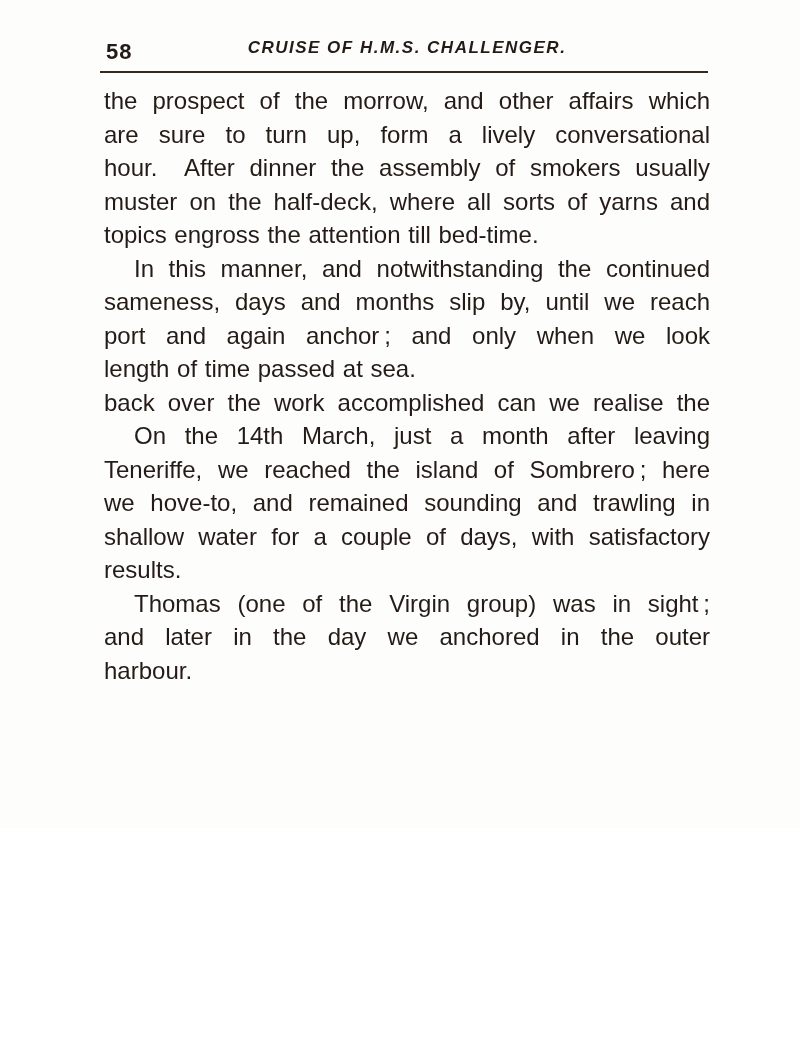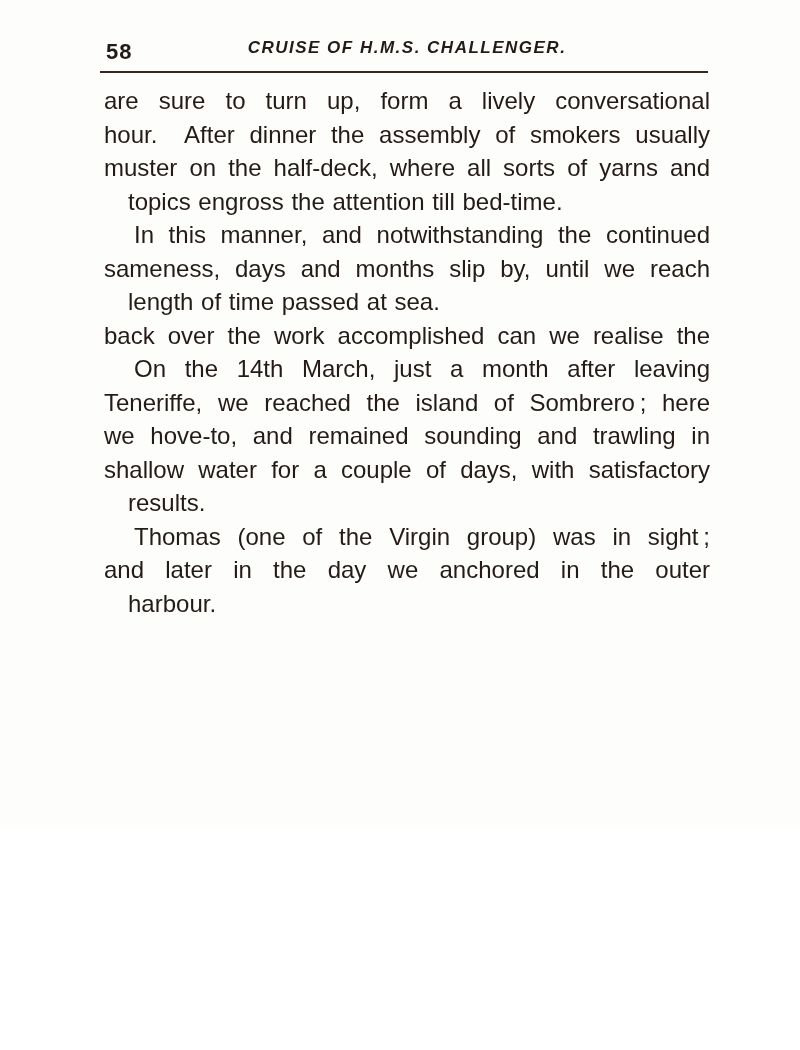--- a/index.html
+++ b/index.html
@@ -59,45 +59,46 @@
   .line {
     font-size: 24px;
     line-height: 33.5px;
     text-align: justify;
     text-align-last: justify;
     word-spacing: 1px;
     white-space: normal;
   }
   .line.last {
     text-align-last: left;
-    margin-left: 24px;
   }
   .para.indented .line:first-child {
     text-indent: 30px;
   }
 </style>
 </head>
 <body>
 
 <div class="page">
   <div class="header">
     <span class="page-number">58</span>
     <div class="running-title">CRUISE OF H.M.S. CHALLENGER.</div>
   </div>
   <div class="header-rule"></div>
   <div class="body-text">
       <div class="para">
+        <div class="line">the prospect of the morrow, and other affairs which</div>
         <div class="line">are sure to turn up, form a lively conversational</div>
         <div class="line">hour.  After dinner the assembly of smokers usually</div>
         <div class="line">muster on the half-deck, where all sorts of yarns and</div>
         <div class="line last">topics engross the attention till bed-time.</div>
       </div>
       <div class="para indented">
         <div class="line">In this manner, and notwithstanding the continued</div>
         <div class="line">sameness, days and months slip by, until we reach</div>
+        <div class="line">port and again anchor ; and only when we look</div>
         <div class="line last">length of time passed at sea.</div>
         <div class="line">back over the work accomplished can we realise the</div>
       </div>
       <div class="para indented">
         <div class="line">On the 14th March, just a month after leaving</div>
         <div class="line">Teneriffe, we reached the island of Sombrero ; here</div>
         <div class="line">we hove-to, and remained sounding and trawling in</div>
         <div class="line">shallow water for a couple of days, with satisfactory</div>
         <div class="line last">results.</div>
       </div>

